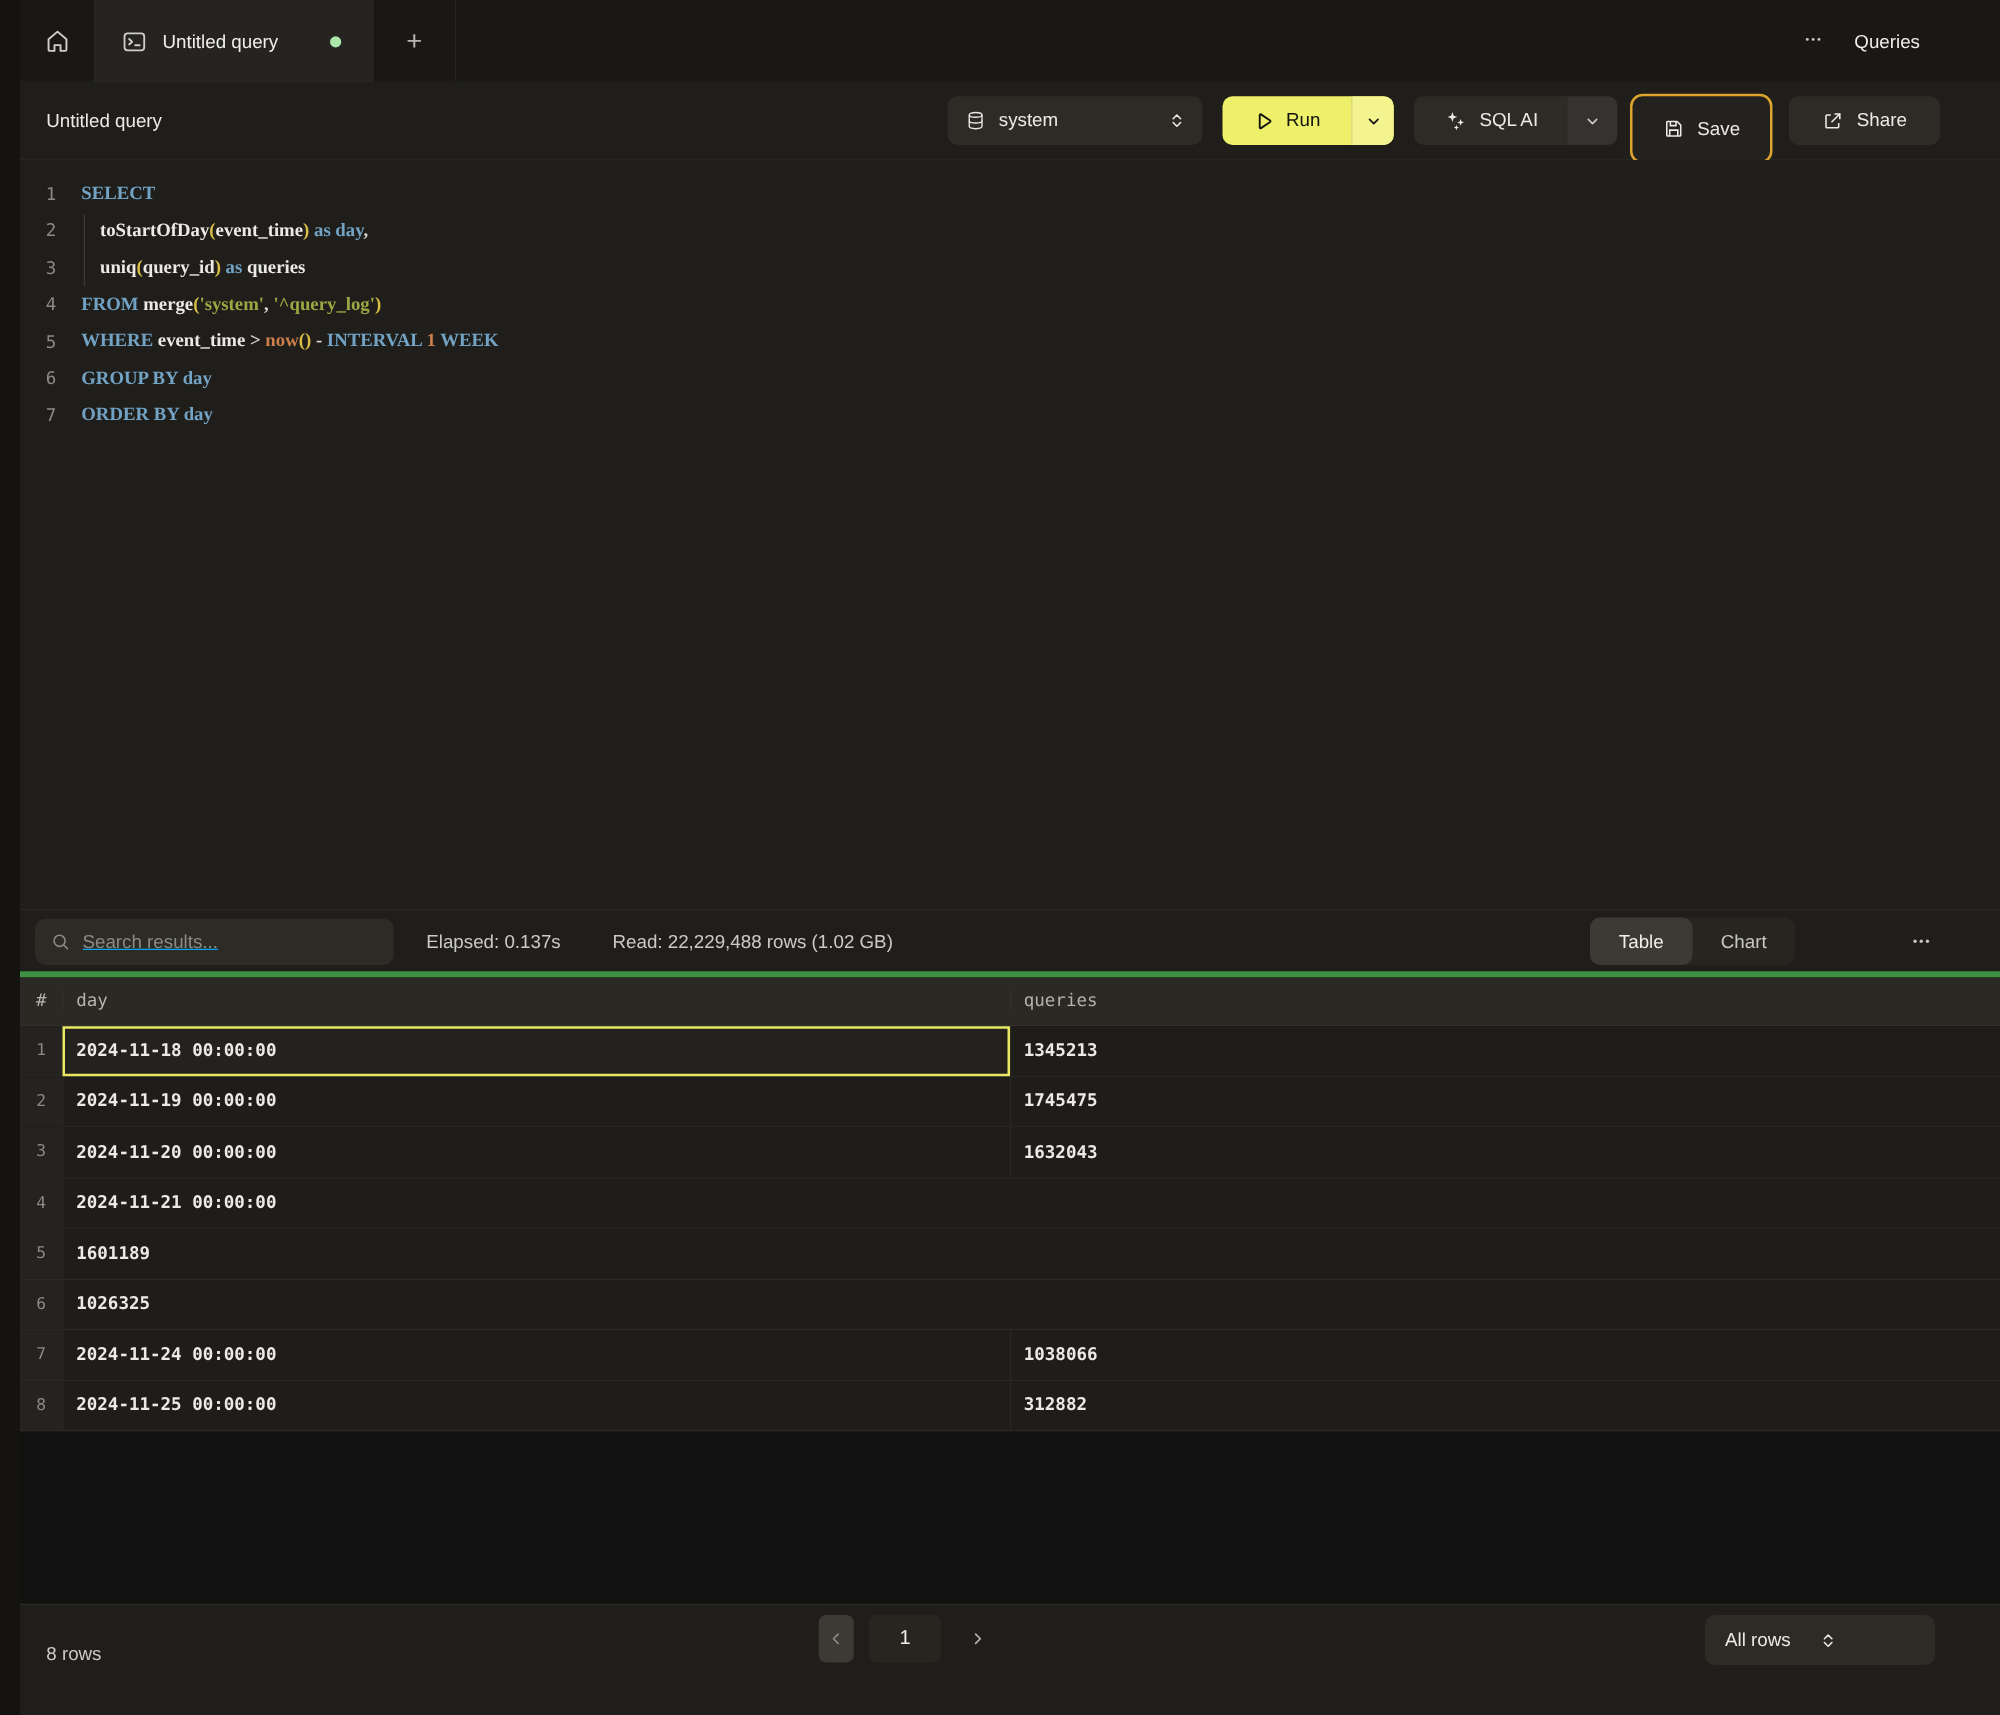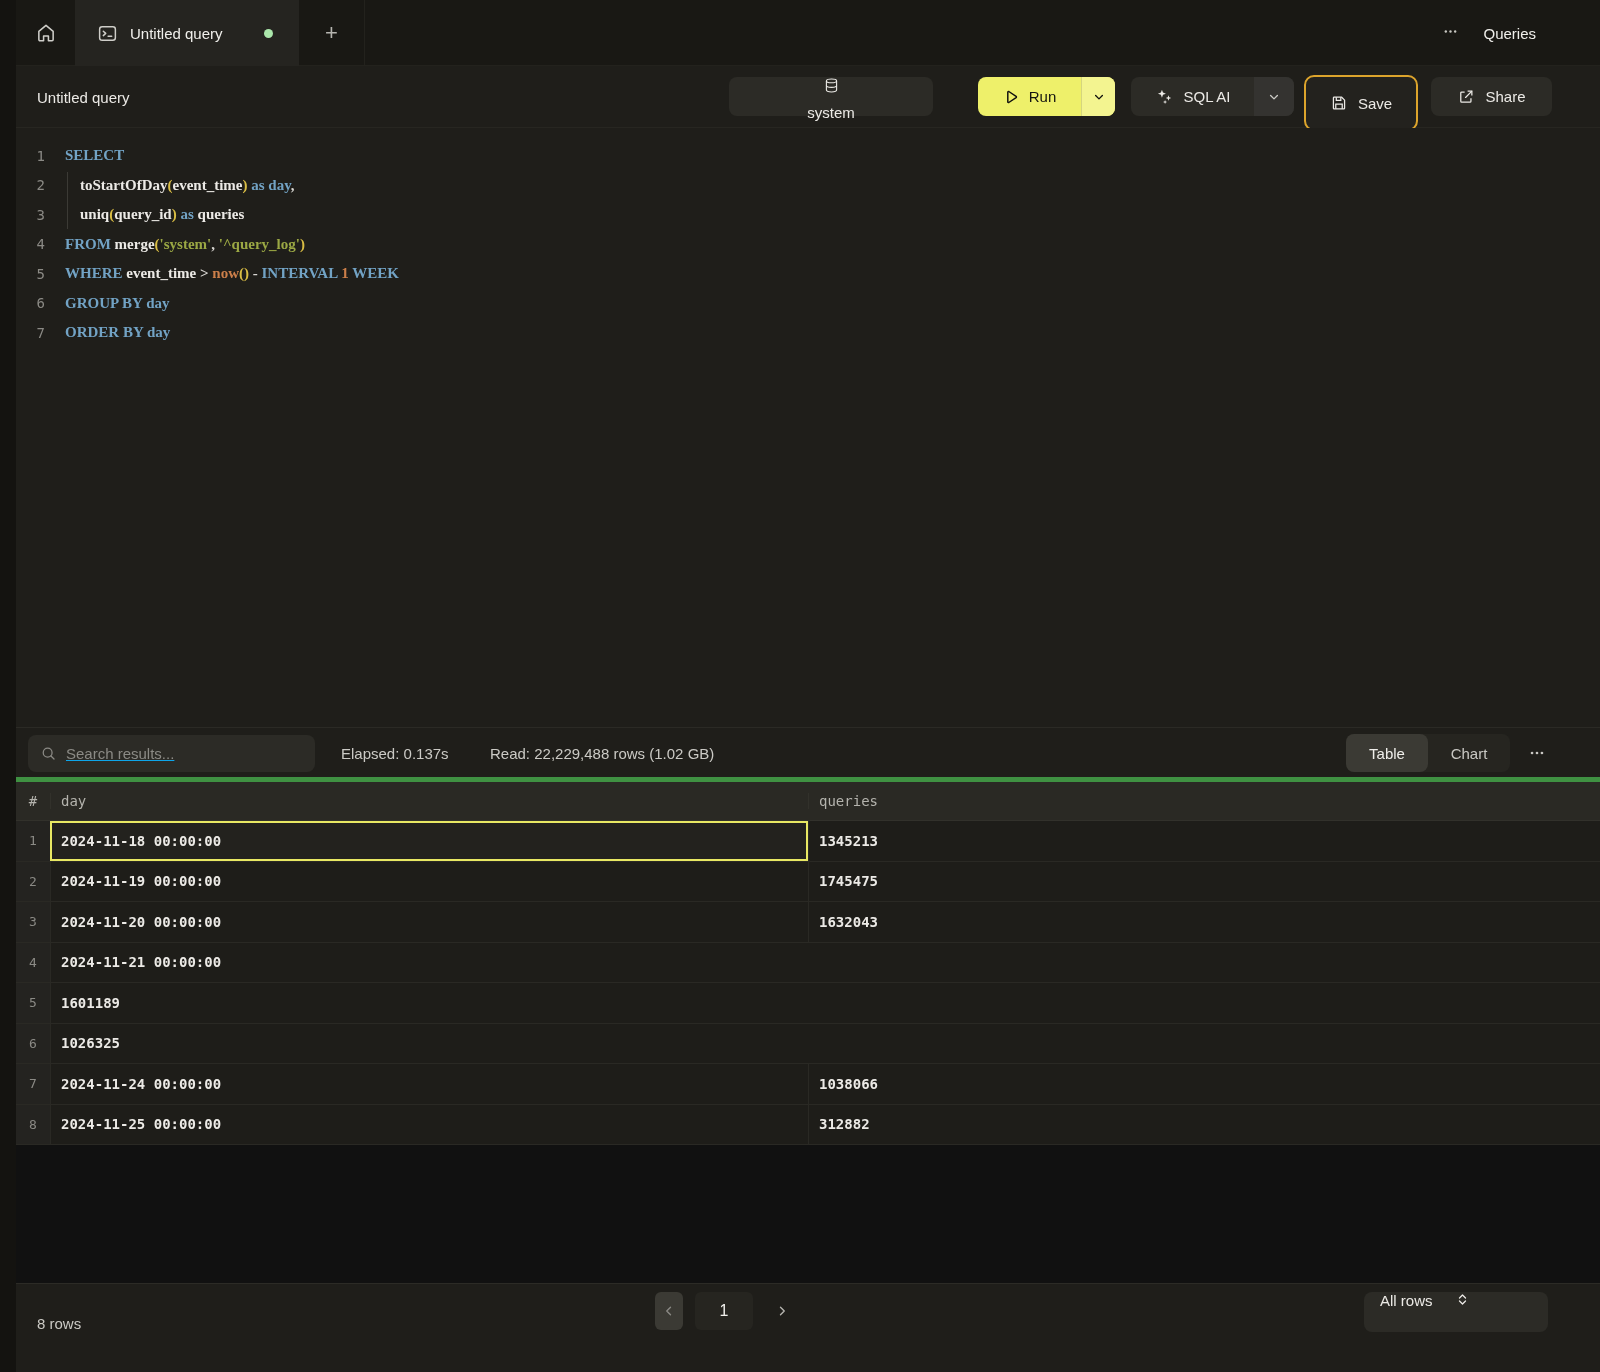--- a/index.html
+++ b/index.html
@@ -27,21 +27,21 @@
                gap:24px; padding-right:64px; }
   .dots-icon { color:#c9c8c3; letter-spacing:2px; font-size:16px; cursor:pointer; line-height:1; }
   .queries-link { font-size:15px; color:#f0efeb; cursor:pointer; }
 
   
   .header { position:absolute; left:16px; top:66px; width:1584px; height:62px; background:#1f1e1a;
             border-bottom:1px solid #272621; }
   .page-title { position:absolute; left:21px; top:50%; transform:translateY(-50%); font-size:15px; color:#eceae6; }
   .ctl { position:absolute; top:11px; height:39px; border-radius:8px; background:#2c2b26;
          display:flex; align-items:center; font-size:15px; color:#eceae6; cursor:pointer; }
-  .db-select { left:713px; width:204px; padding:0 14px; gap:10px;flex-direction:column; }
+  .db-select { left:742px; width:204px; padding:0 14px; gap:10px; }
   .db-select .db-name { flex:1; }
   .run-btn { left:962px; width:137px; background:#eef06a; color:#141410; padding:0; overflow:hidden; }
   .run-main { display:flex; align-items:center; justify-content:center; gap:10px; width:103px;
               height:100%; font-weight:400; }
   .run-caret { width:34px; height:100%; background:#f3f490; display:flex; align-items:center;
                justify-content:center; border-left:1px solid rgba(0,0,0,.12); }
   .sqlai-btn { left:1115px; width:163px; padding:0; overflow:hidden; }
   .sqlai-main { display:flex; align-items:center; justify-content:center; gap:10px; width:123px; height:100%; }
   .sqlai-caret { width:40px; height:100%; background:#343330; display:flex; align-items:center;
                  justify-content:center; color:#c9c8c3; }
@@ -63,21 +63,21 @@
   
   .rtoolbar { position:absolute; left:16px; top:727px; width:1584px; height:50px; background:#1f1e1a;
               border-top:1px solid #2b2a25; }
   .search-box { position:absolute; left:12px; top:7px; width:287px; height:37px; background:#2c2b26;
                 border-radius:8px; display:flex; align-items:center; padding:0 12px; gap:9px; color:#8b8a85; }
   .search-box input { background:transparent; border:none; outline:none; color:#0ea5e9;
                       font-size:15px; font-family:"Liberation Sans", sans-serif; width:100%;text-decoration:underline; }
   .search-box input::placeholder { color:#8b8a85; }
   .stat { position:absolute; top:0; height:50px; display:flex; align-items:center; font-size:15px; color:#cbcac5; }
   .stat-elapsed { left:325px; } .stat-read { left:474px; }
-  .view-toggle { position:absolute; left:1330px; top:6px; width:164px; height:38px; background:#262520;
+  .view-toggle { position:absolute; left:1256px; top:6px; width:164px; height:38px; background:#262520;
                  border-radius:8px; display:flex; padding:0; }
   .seg { width:82px; height:38px; border-radius:8px; display:flex; align-items:center;
          justify-content:center; font-size:15px; cursor:pointer; }
   .seg-active { background:#3b3a34; color:#f0efeb; }
   .seg-idle { color:#c9c8c3; }
   .rt-dots { position:absolute; left:1512px; top:0; height:50px; display:flex; align-items:center;
              color:#c9c8c3; cursor:pointer; }
 
   
   .progress { position:absolute; left:16px; top:777px; width:1584px; height:5px; background:#3f9142; }
@@ -101,21 +101,21 @@
   .footer { position:absolute; left:16px; top:1283px; width:1584px; height:89px; background:#1f1e1a;
             border-top:1px solid #2c2b26; }
   .row-count { position:absolute; left:21px; top:0; height:78px; display:flex; align-items:center;
                font-size:15px; color:#cbcac5; }
   .pg-btn { position:absolute; top:8px; height:38px; border-radius:6px; display:flex;
             align-items:center; justify-content:center; cursor:pointer; }
   .pg-prev { left:639px; width:28px; background:#3b3a34; color:#8b8a85; }
   .pg-cur { left:679px; width:58px; background:#262520; color:#f0efeb; font-size:16px; }
   .pg-next { left:752px; width:28px; background:transparent; color:#b6b5b0; }
   .rows-select { position:absolute; left:1348px; top:8px; width:184px; height:40px; background:#2c2b26;
-                 border-radius:8px; display:flex; align-items:flex-start; padding:0 16px; font-size:15px;
+                 border-radius:8px; display:flex; align-items:center; padding:0 16px; font-size:15px;
                  color:#eceae6; cursor:pointer; }
   .rows-select span { flex:1; }
 </style>
 </head>
 <body>
 
 <div class="left-rail"></div>
 
 <div class="tabbar">
   <div class="home-cell">

